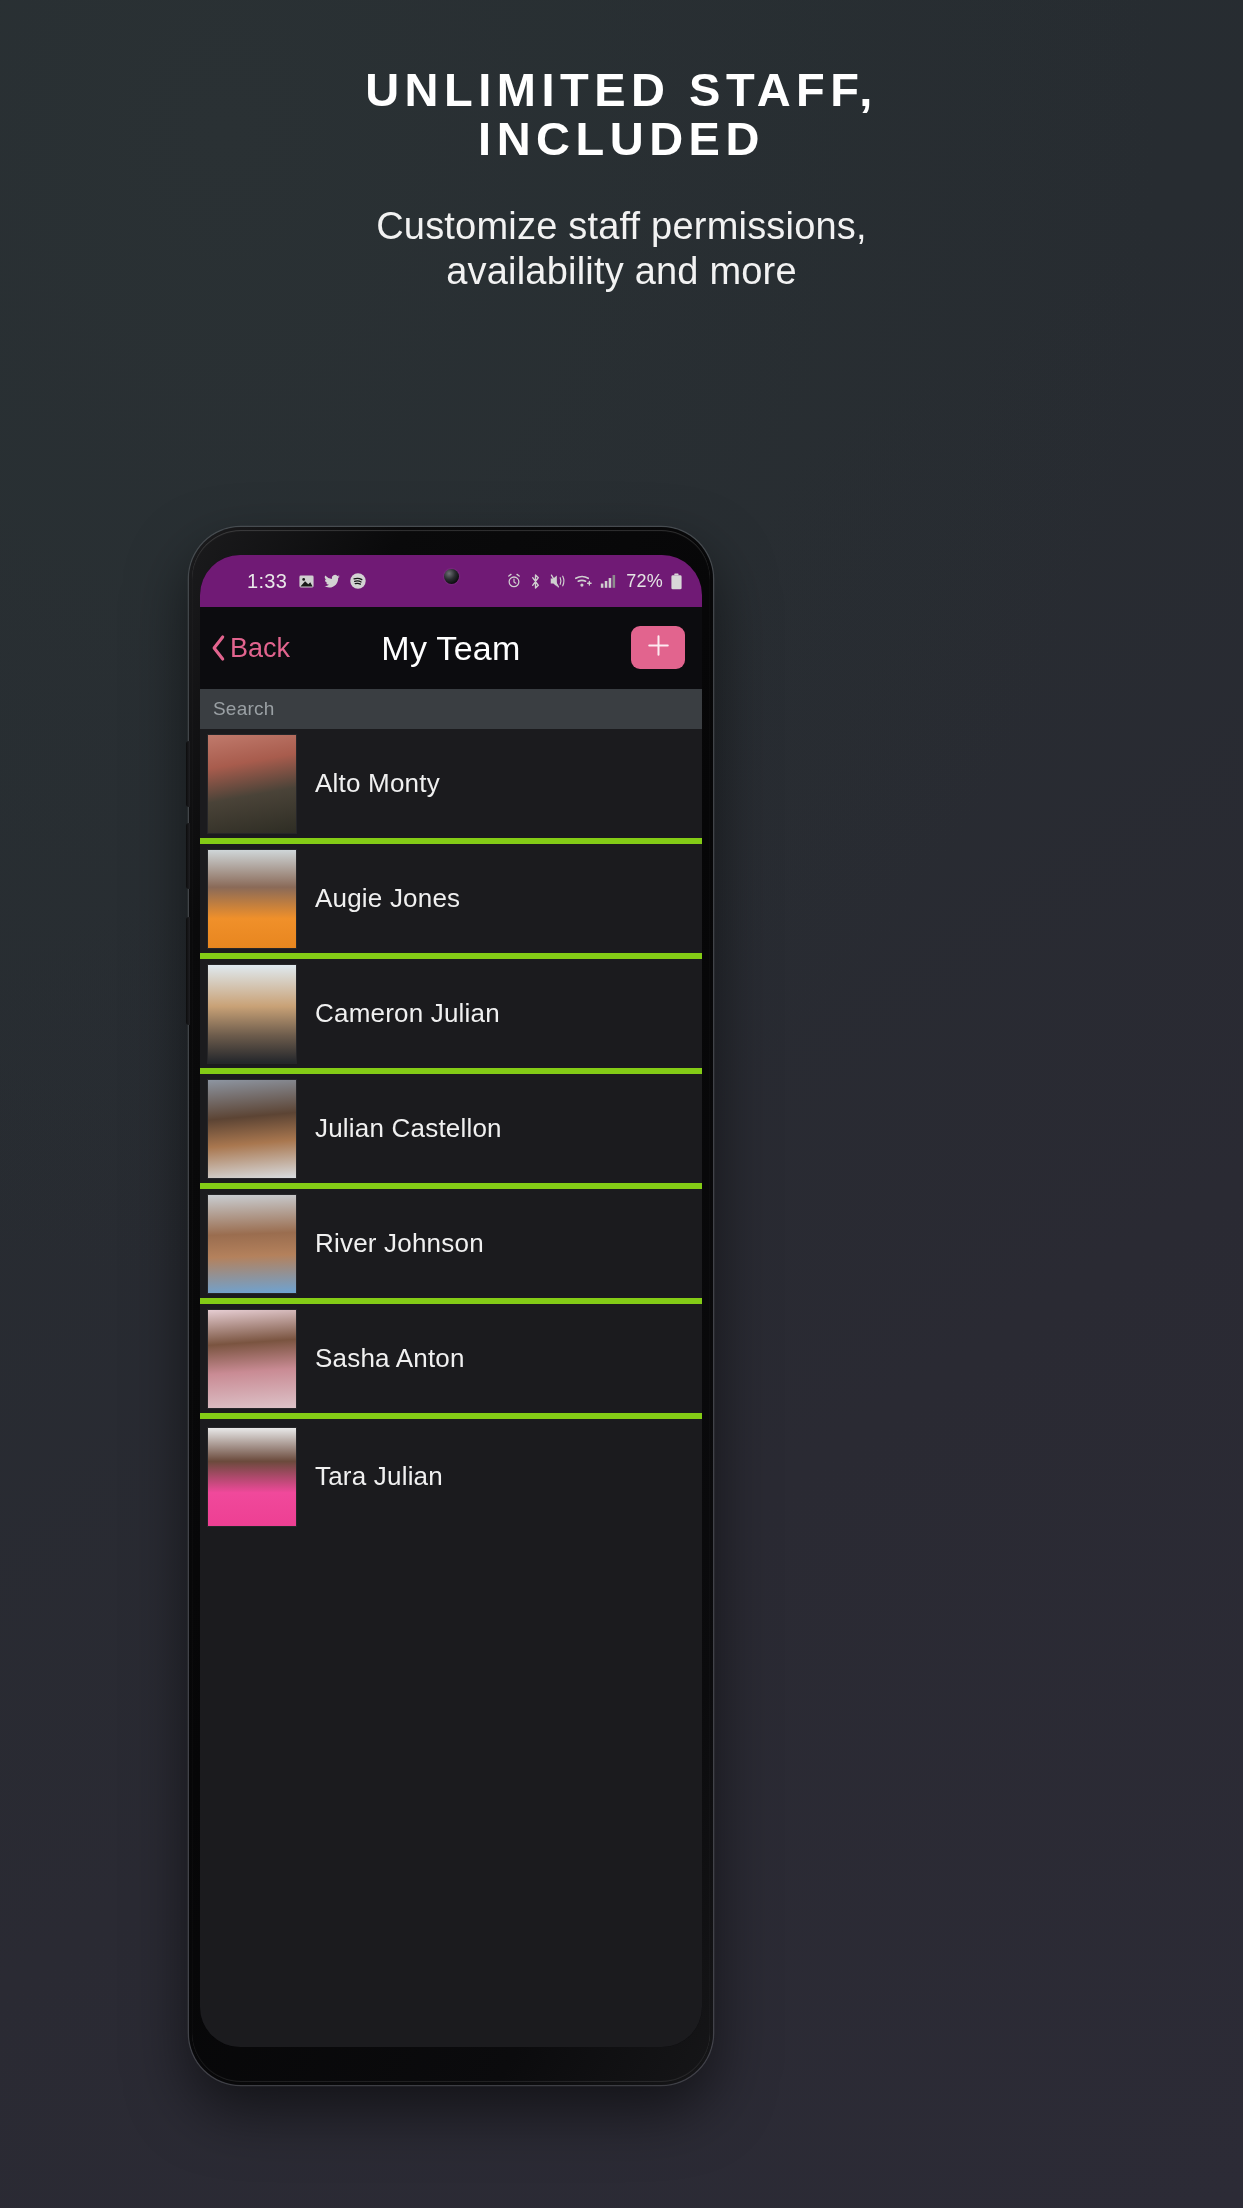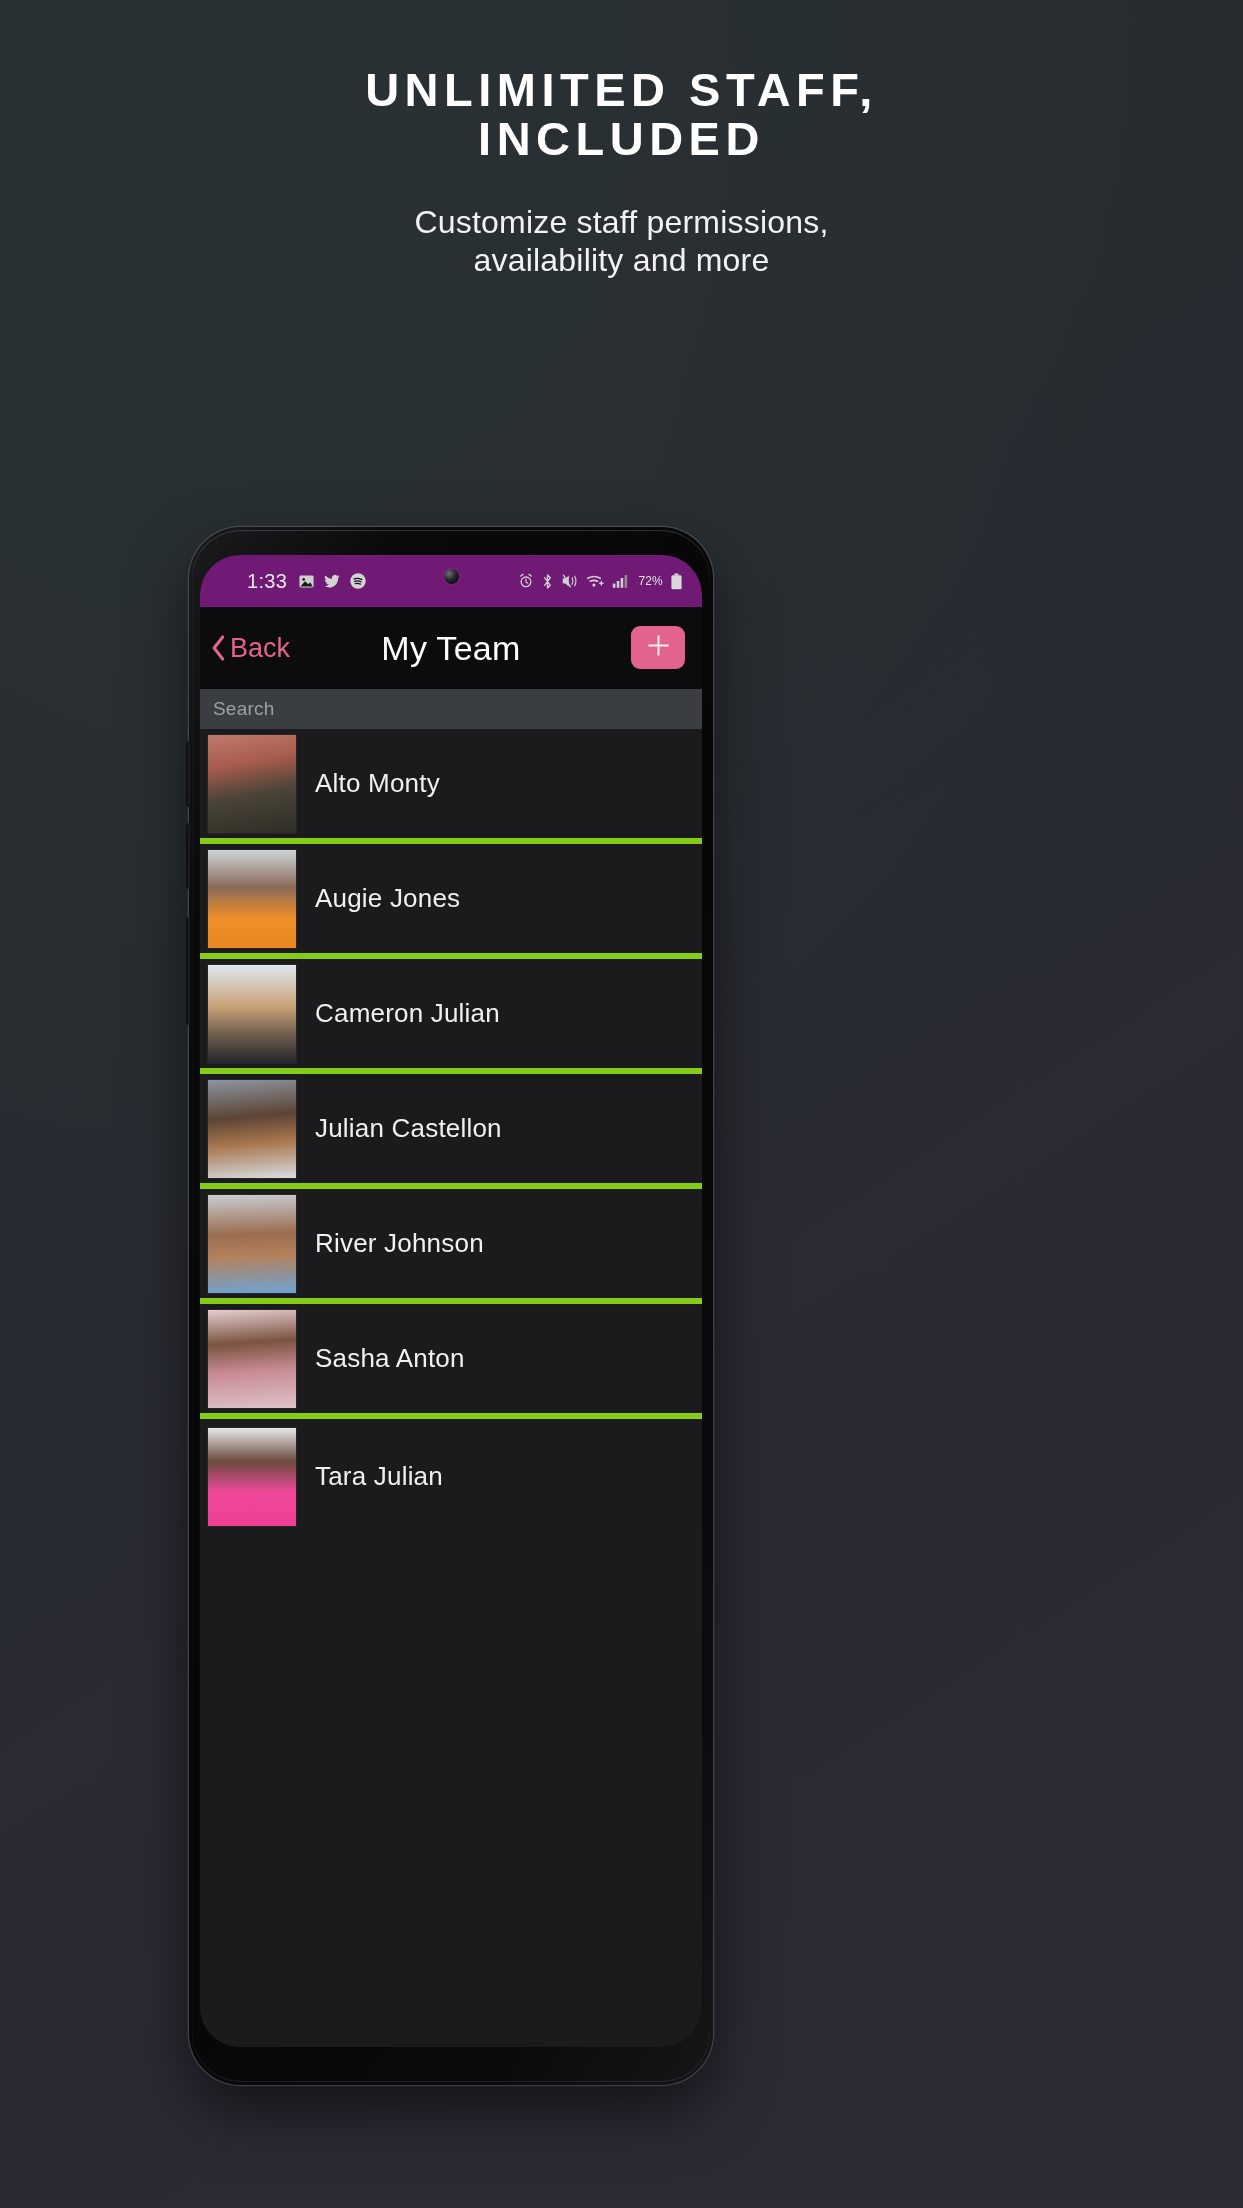--- a/index.html
+++ b/index.html
@@ -21,21 +21,21 @@
     font-weight:700;
     letter-spacing:5.5px;
     line-height:1.04;
     font-stretch:condensed;
     text-transform:uppercase;
   }
   .headline .l2 { display:block; }
   .subhead {
     margin-top:40px;
     color:#f2f2f2;
-    font-size:32px;
+    font-size:38px;
     font-weight:300;
     line-height:1.18;
     letter-spacing:0.2px;
   }
   .subhead .l2 { display:block; }
 
   
   .phone {
     position:absolute;
     left:189px; top:527px;
@@ -82,21 +82,21 @@
     position:absolute; left:0; top:0; width:502px; height:52px;
     display:flex; align-items:center; justify-content:space-between;
     padding:0 19px 0 47px;
     background:#701a75;
     color:#d8d8d8; font-size:19px;
   }
   .sb-left  { display:flex; align-items:center; gap:8px; }
   .sb-right { display:flex; align-items:center; gap:7px; }
   .sb-time  { font-size:20px; letter-spacing:0.3px; color:#e8e8e8; margin-right:3px; }
   .sb-ico   { display:inline-flex; align-items:center; }
-  .sb-pct   { font-size:12px; color:#e4e4e4; letter-spacing:0.2px; margin-left:2px; }
+  .sb-pct   { font-size:18px; color:#e4e4e4; letter-spacing:0.2px; margin-left:2px; }
 
   
   .navbar {
     position:absolute; left:0; top:52px; width:502px; height:82px;
     background:#0c0c0f;
     display:flex; align-items:center;
   }
   .back {
     display:flex; align-items:center; gap:3px;
     margin-left:10px; color:#e2648e; font-size:27px; font-weight:400;

